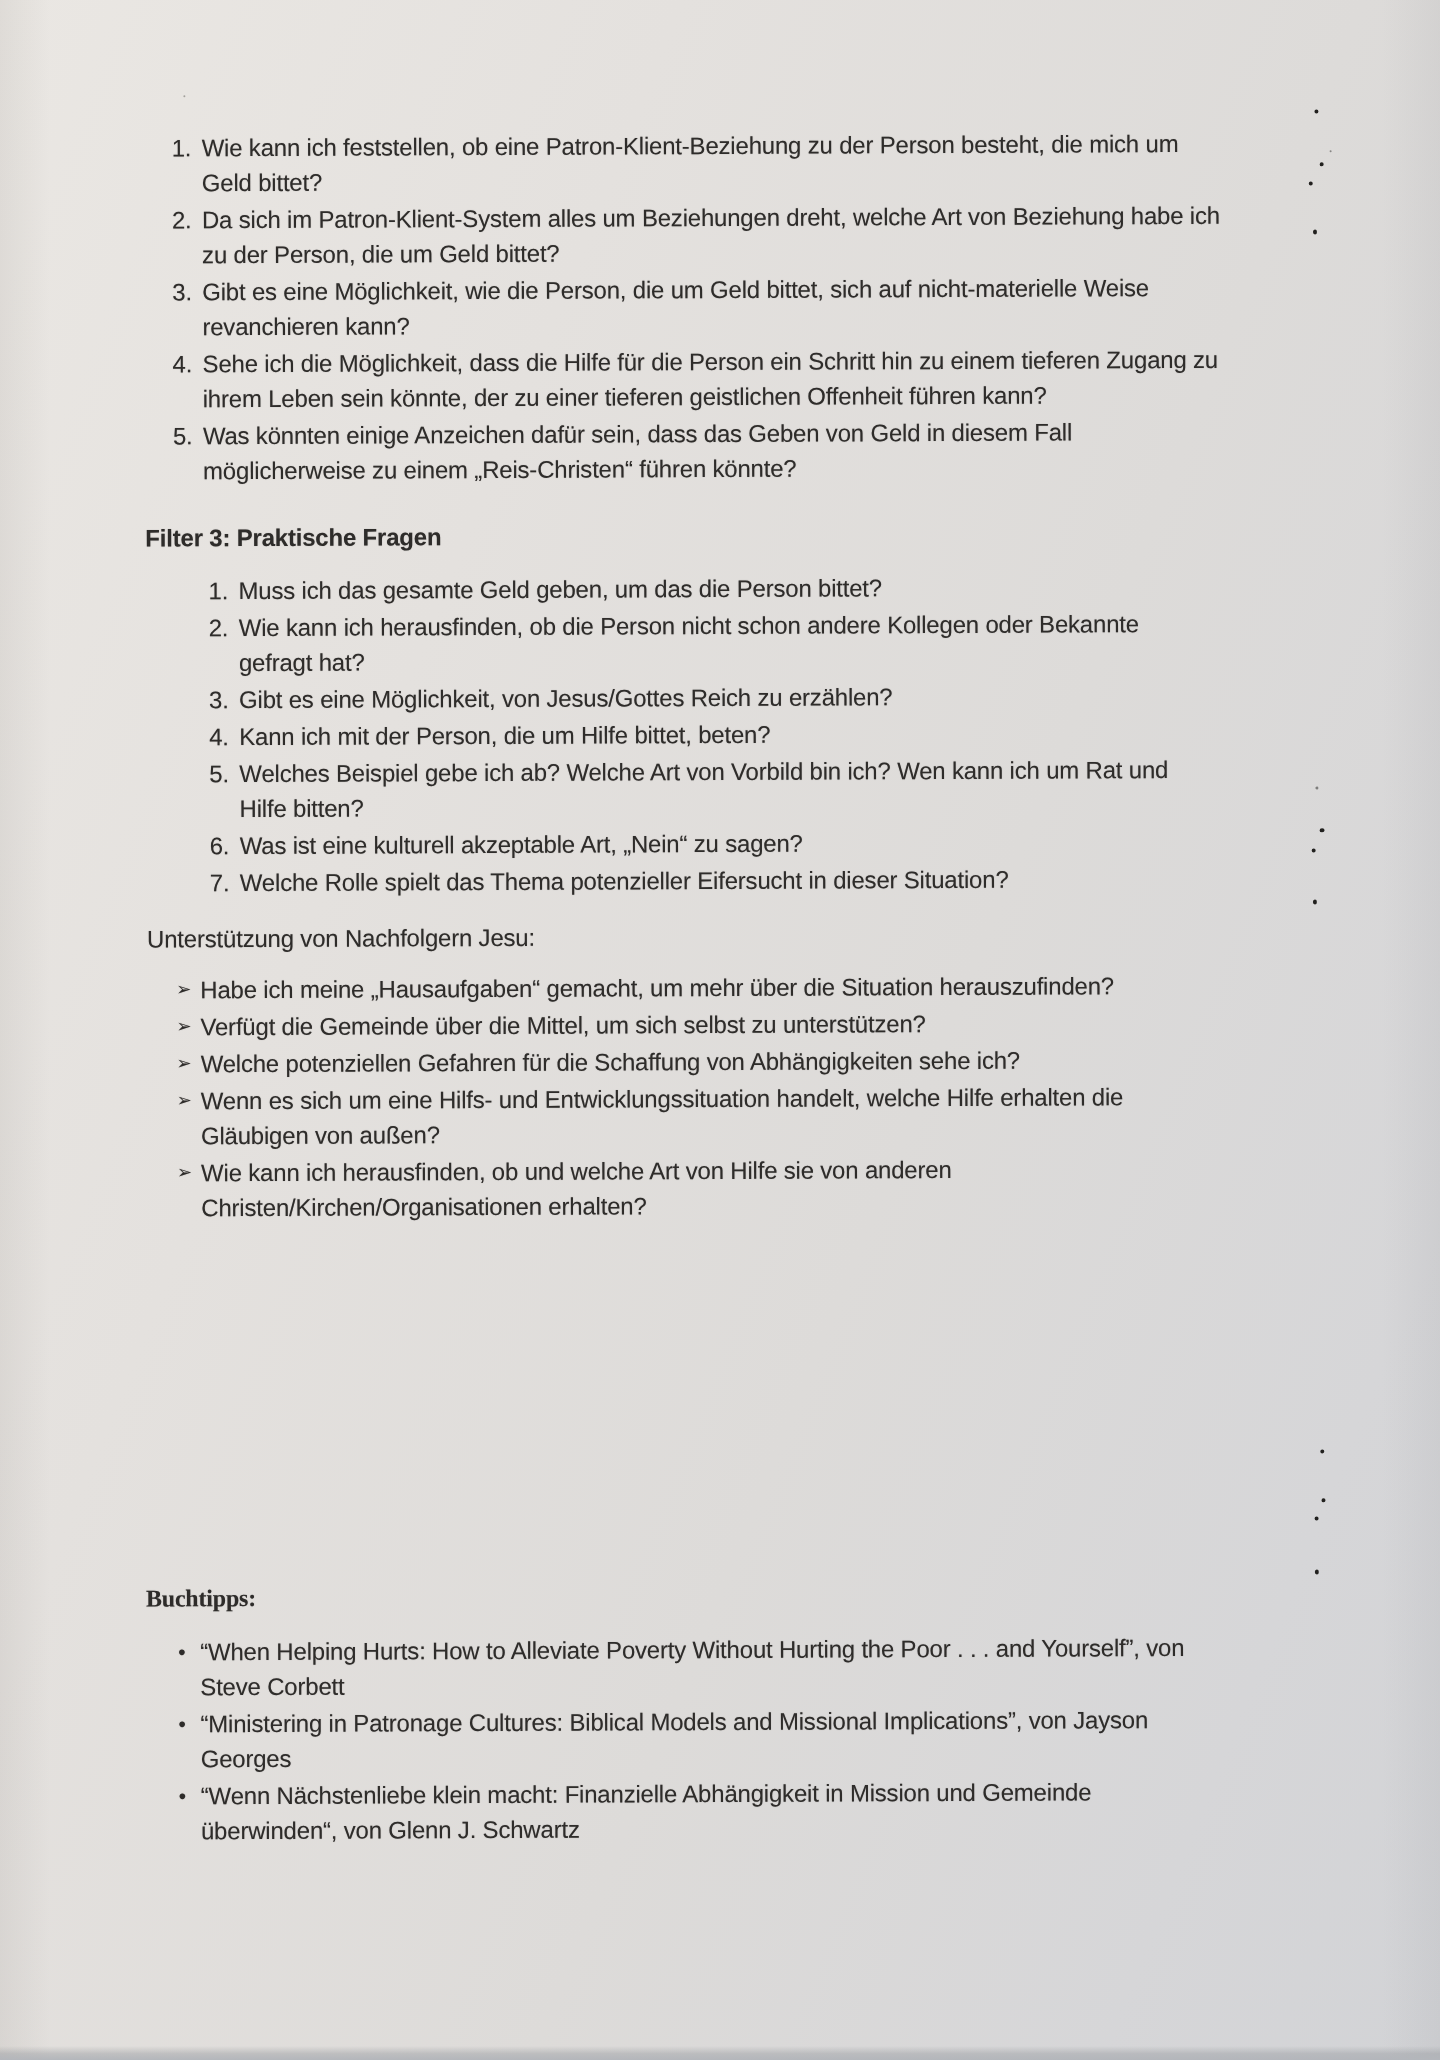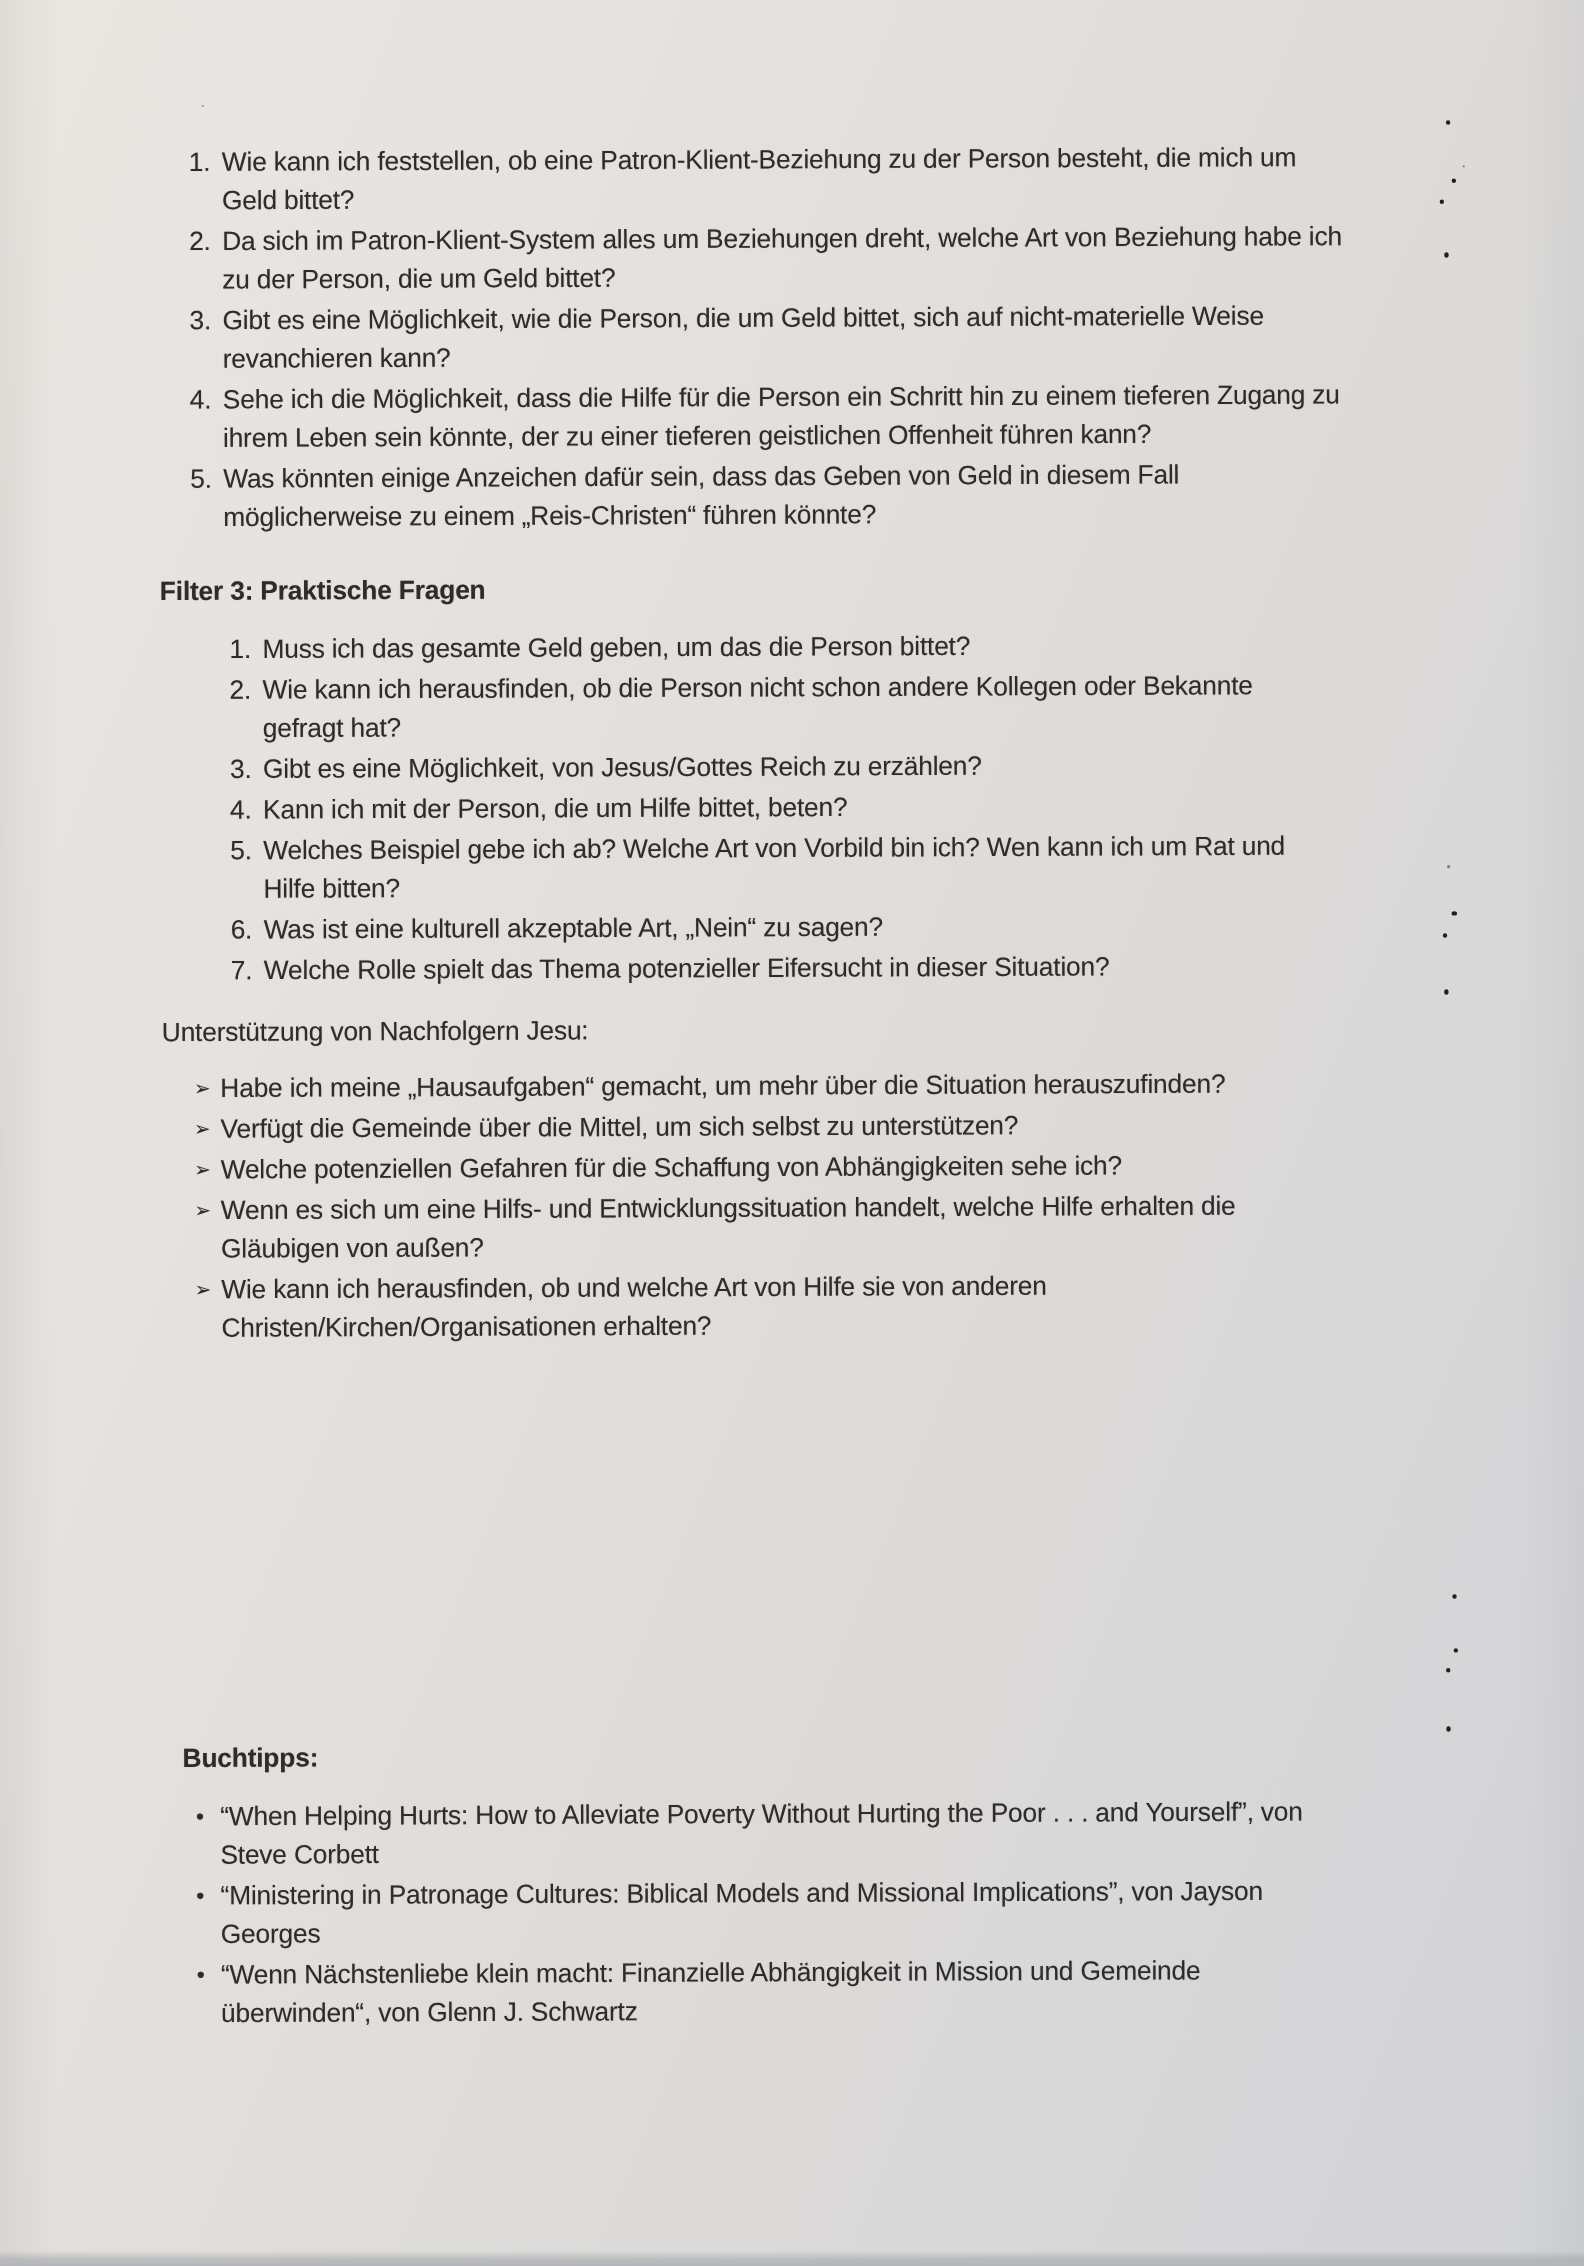--- a/index.html
+++ b/index.html
@@ -29,21 +29,21 @@
   .l3 .marker { width:24px; font-size:18px; }
   .l4 .marker { width:22px; font-size:21px; }
   .text { white-space:pre-line; }
   .heading { position:absolute; font-weight:bold; }
   .heading.regular { font-weight:normal; }
   #list1 { left:175px; top:128px; }
   #h2    { left:147px; top:518px; }
   #list2 { left:210px; top:571px; }
   #h3    { left:147px; top:919px; }
   #list3 { left:176px; top:970px; }
-  #h4    { left:163px; top:1579px; }
+  #h4    { left:143px; top:1579px;font-family:Liberation Serif, serif; }
   #list4 { left:175px; top:1632px; }
   .speck { position:absolute; background:#22211f; border-radius:50%; }
   .bottom-edge {
     position:absolute; left:0; bottom:0; width:100%; height:14px; pointer-events:none;
     background:linear-gradient(180deg,rgba(150,153,158,0) 0%,rgba(150,153,158,0.45) 55%,#b3b6bb 100%);
   }
 </style>
 </head>
 <body>
 

